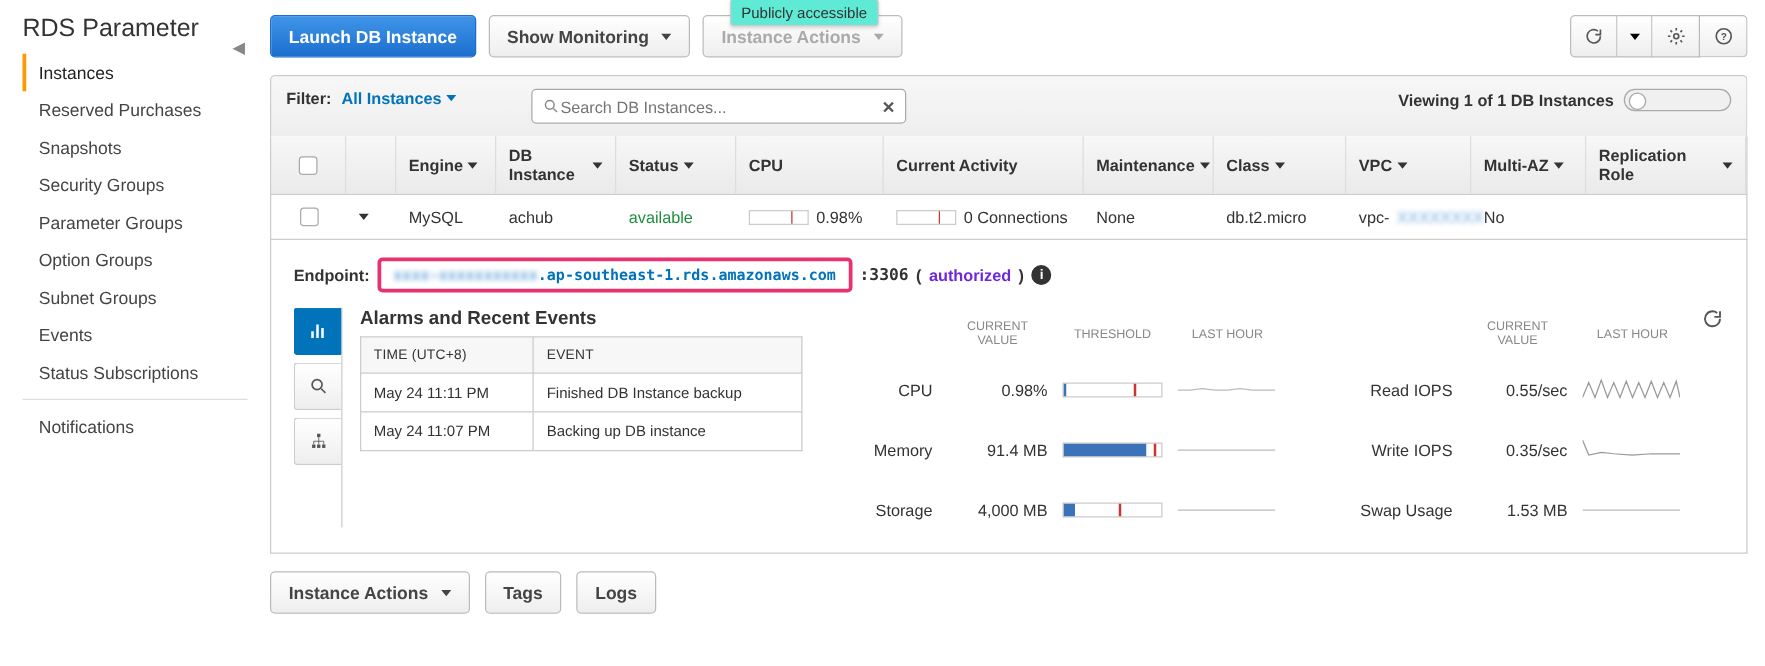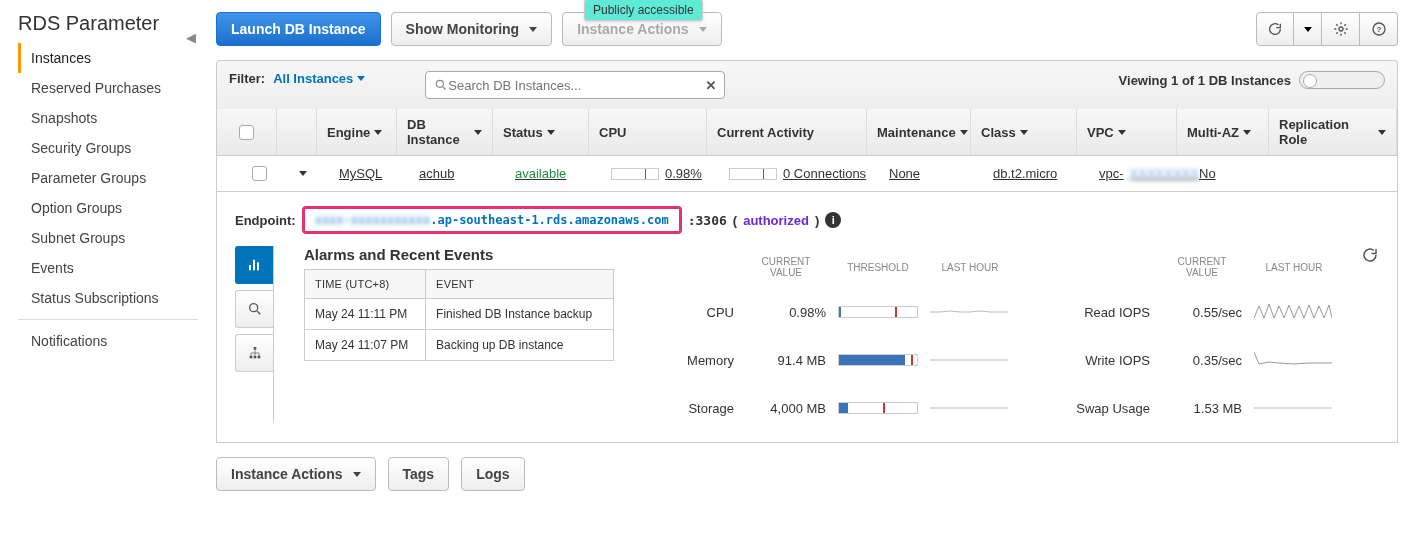--- a/index.html
+++ b/index.html
@@ -27,21 +27,21 @@
   .filterbar { margin-top: 14px; padding: 10px 12px; background: linear-gradient(#f7f7f7,#eee); border: 1px solid #ccc; border-bottom: none; border-radius: 4px 4px 0 0; display: flex; align-items: flex-start; }
   .filterbar .lbl { font-weight: 700; margin-right: 8px; }
   .filterbar .link { color: #0073bb; font-weight: 700; cursor: pointer; display:inline-flex; align-items:center; gap:4px;}
   .searchbox { margin-left: 60px; display:flex; align-items:center; border:1px solid #aaa; background:#fff; border-radius:4px; width:300px; height:28px; padding:0 8px; }
   .searchbox input { border:none; outline:none; flex:1; font-size:13px; }
   .viewing { margin-left:auto; display:flex; align-items:center; gap:8px; font-weight:700; }
   .pill { width: 86px; height:18px; border-radius: 10px; border:1px solid #aaa; position:relative; background:#f0f0f0;}
   .pill::before{content:"";position:absolute;left:3px;top:2px;width:12px;height:12px;border-radius:50%;background:#fff;border:1px solid #aaa;}
   .table-head { display:flex; background:linear-gradient(#f7f7f7,#eaeaea); border:1px solid #ccc; border-top:none; font-weight:700; }
   .table-head > div { padding: 8px 10px; display:flex; align-items:center; gap:4px; border-right:1px solid #ddd;}
-  .table-row { display:flex; border:1px solid #ccc; border-top:none; padding: 10px 12px; text-decoration:underline;}
+  .table-row { display:flex; border:1px solid #ccc; border-top:none; padding: 10px 0; }
   .table-row > div { padding: 0 10px; display:flex; align-items:center; gap:6px;}
   .col-cb{width:60px;justify-content:center}
   .col-expand{width:40px}
   .col-engine{width:80px}
   .col-inst{width:96px}
   .col-status{width:96px}
   .col-cpu{width:118px}
   .col-activity{width:160px}
   .col-maint{width:104px}
   .col-class{width:106px}
@@ -52,27 +52,27 @@
   .spark{width:48px;height:12px;border:1px solid #ccc;position:relative;background:#fff;}
   .spark .tick{position:absolute;top:0;bottom:0;width:1px;background:#c33;}
   .detail-panel { border:1px solid #ccc; border-top:none; padding:14px 18px 20px; }
   .endpoint-row { font-weight:700; display:flex; align-items:center; gap:6px; flex-wrap:wrap;}
   .endpoint-box { border:3px solid #e6326e; border-radius:4px; padding:4px 10px; font-family:monospace; font-size:12px; color:#0073bb; position:relative;}
   .blur { filter: blur(2px); color:#6ea8dc !important;}
   .port { font-family:monospace; color:#333;}
   .auth { color:#6d28d9; font-weight:700;}
   .info-circle{display:inline-flex;width:16px;height:16px;border-radius:50%;background:#333;color:#fff;font-weight:700;align-items:center;justify-content:center;font-size:11px;}
   .tooltip { position:absolute; background:#5eead4; border:1px solid #ccc; border-radius:3px; padding:3px 8px; font-size:12px; font-weight:400; box-shadow:0 1px 3px rgba(0,0,0,0.15);text-align:right;}
-  .detail-body { display:flex; margin-top:12px; gap:16px; }
+  .detail-body { display:flex; margin-top:12px; gap:0; }
   .tab-rail { display:flex; flex-direction:column; border-right:1px solid #ccc;}
   .tab-btn { width:38px; height:38px; border:1px solid #ccc; border-right:none; display:flex; align-items:center; justify-content:center; background:linear-gradient(#fff,#eee); cursor:pointer; margin-bottom:6px; border-radius:3px 0 0 3px;}
   .tab-btn.active{ background:#0073bb; color:#fff; border-color:#0073bb;}
   .events-panel { padding:0 14px; }
   .events-title { font-weight:700; font-size:15px; margin-bottom:6px;}
-  table.events { border-collapse:collapse; width:310px;border-radius:21px;}
+  table.events { border-collapse:collapse; width:354px;border-radius:21px;}
   table.events th, table.events td { border:1px solid #ccc; padding:8px 10px; text-align:left; font-size:12px; vertical-align: top;}
   table.events th { background:#f7f7f7; font-weight:400; font-size:11px; letter-spacing:0.02em;}
   .metrics{display:flex;gap:40px; padding-top:10px;}
   .metric-col{display:grid;grid-template-columns:90px 80px 80px 80px;gap:20px 12px;align-items:center;}
   .metric-head{font-size:10px;color:#888;text-align:center;font-weight:400;}
   .metric-name{text-align:right;}
   .metric-val{text-align:right;}
   .bar{width:80px;height:12px;border:1px solid #ccc;position:relative;background:#fff;}
   .bar .fill{position:absolute;left:0;top:0;bottom:0;background:#3b73b9;}
   .bar .red{position:absolute;top:0;bottom:0;width:2px;background:#c33;}

